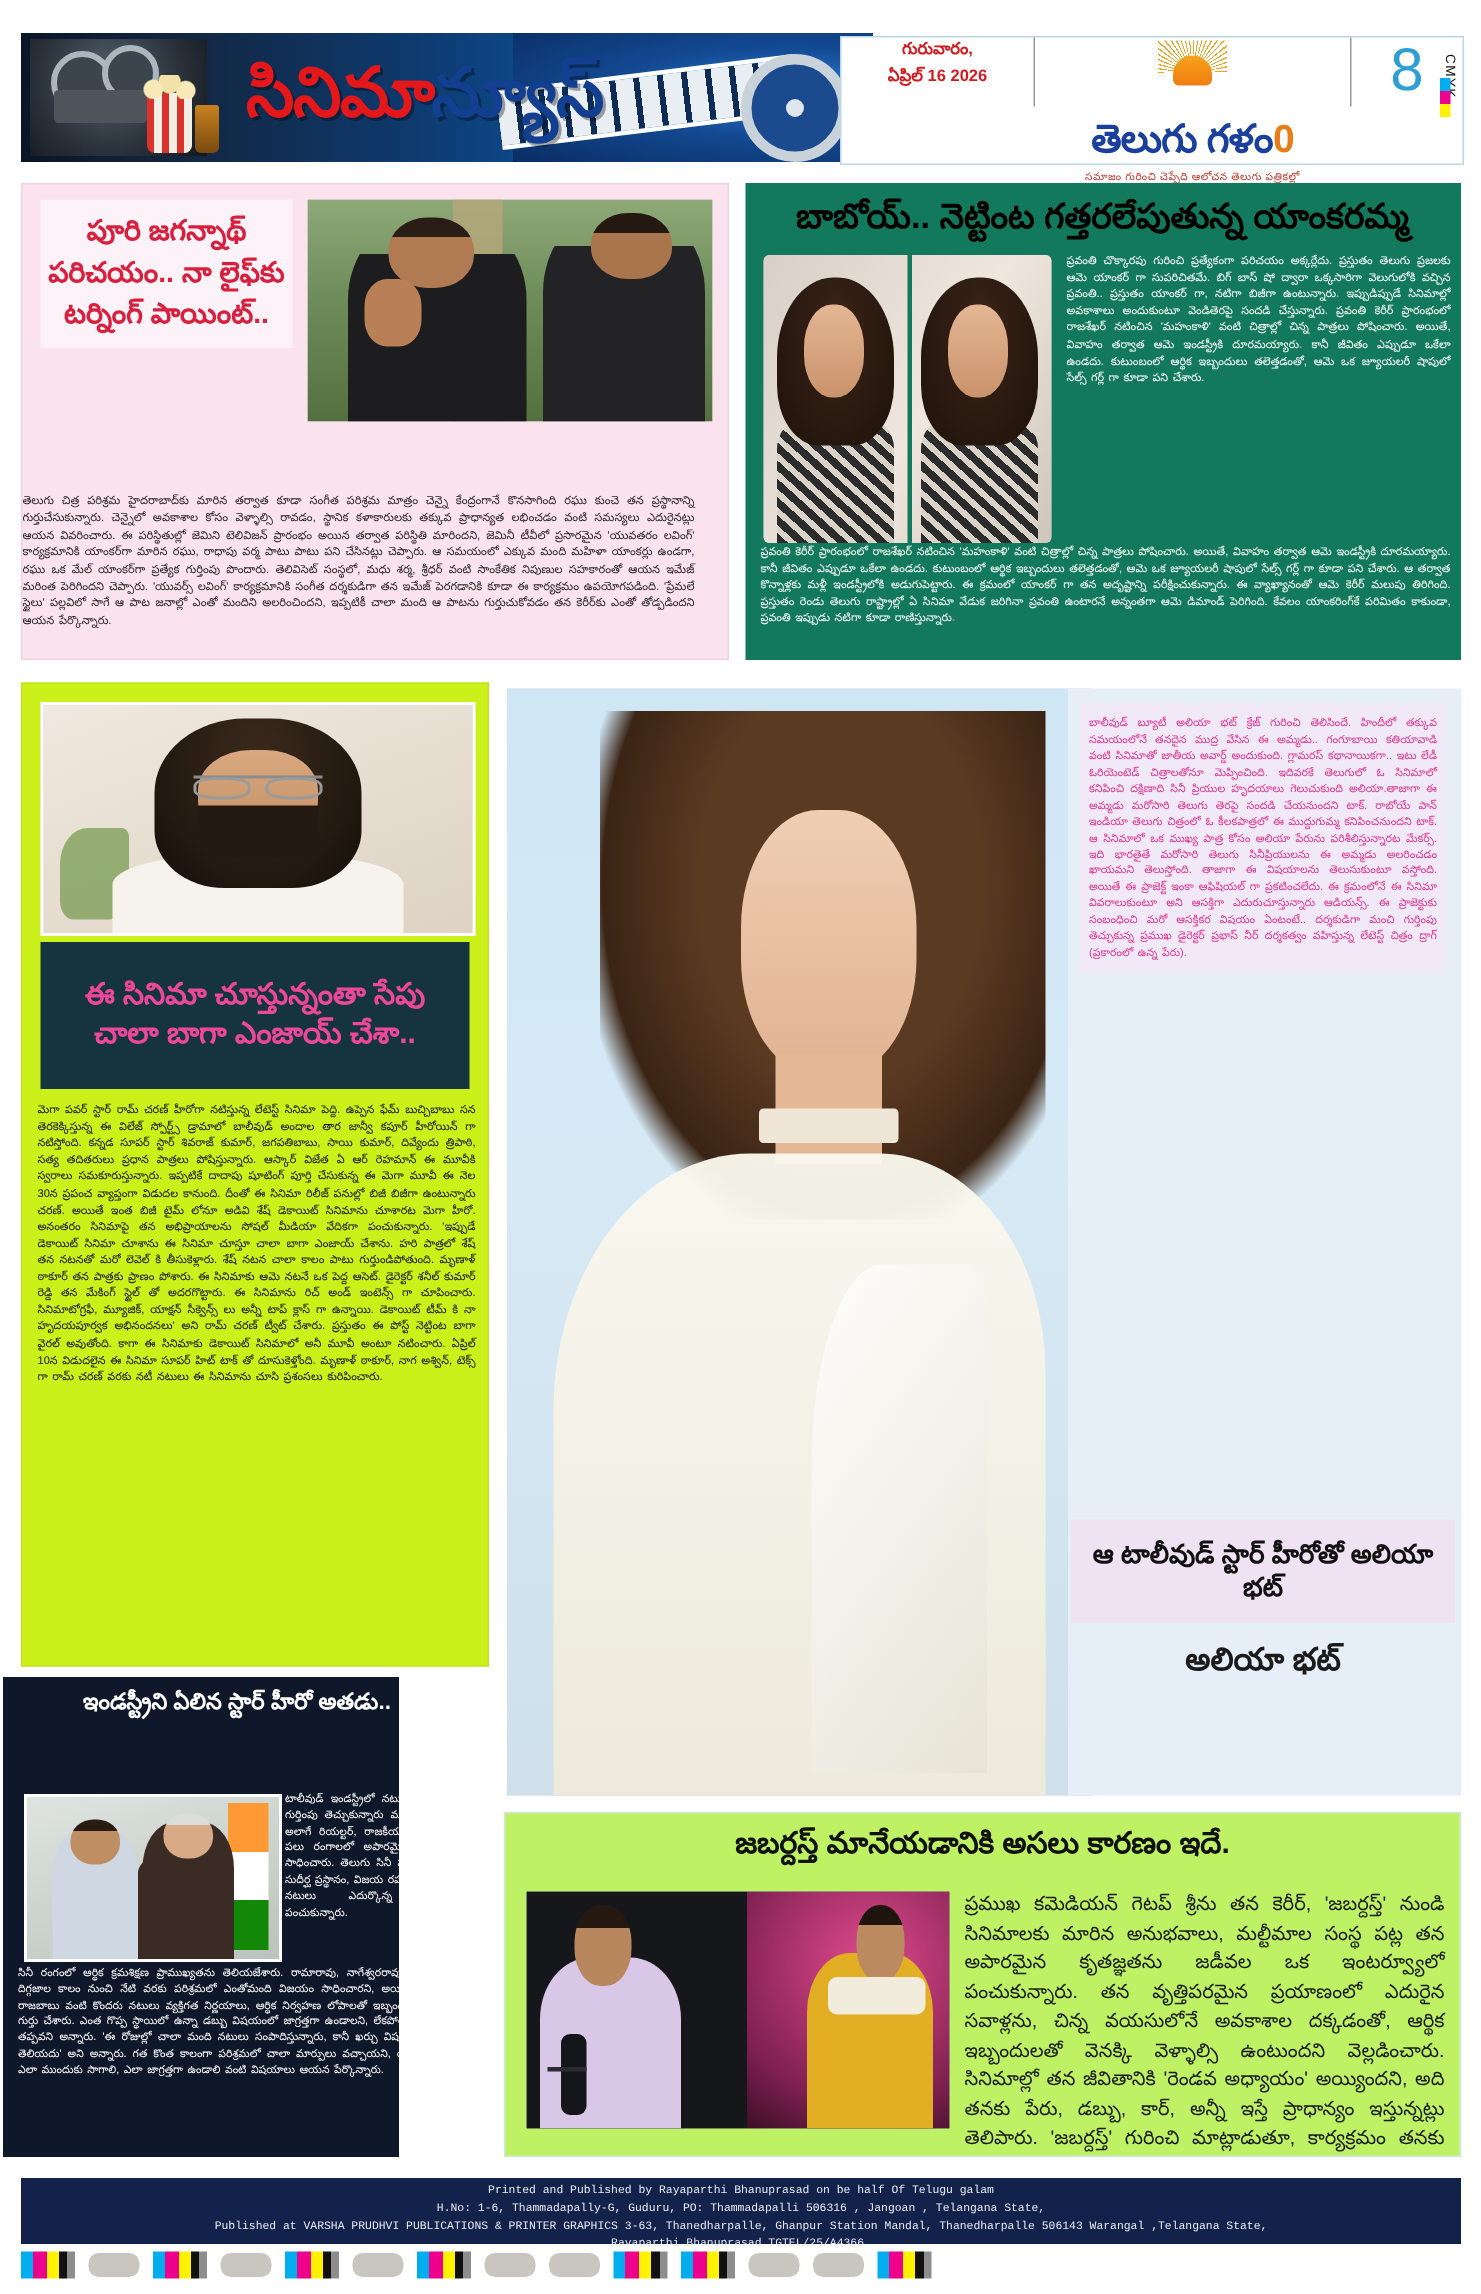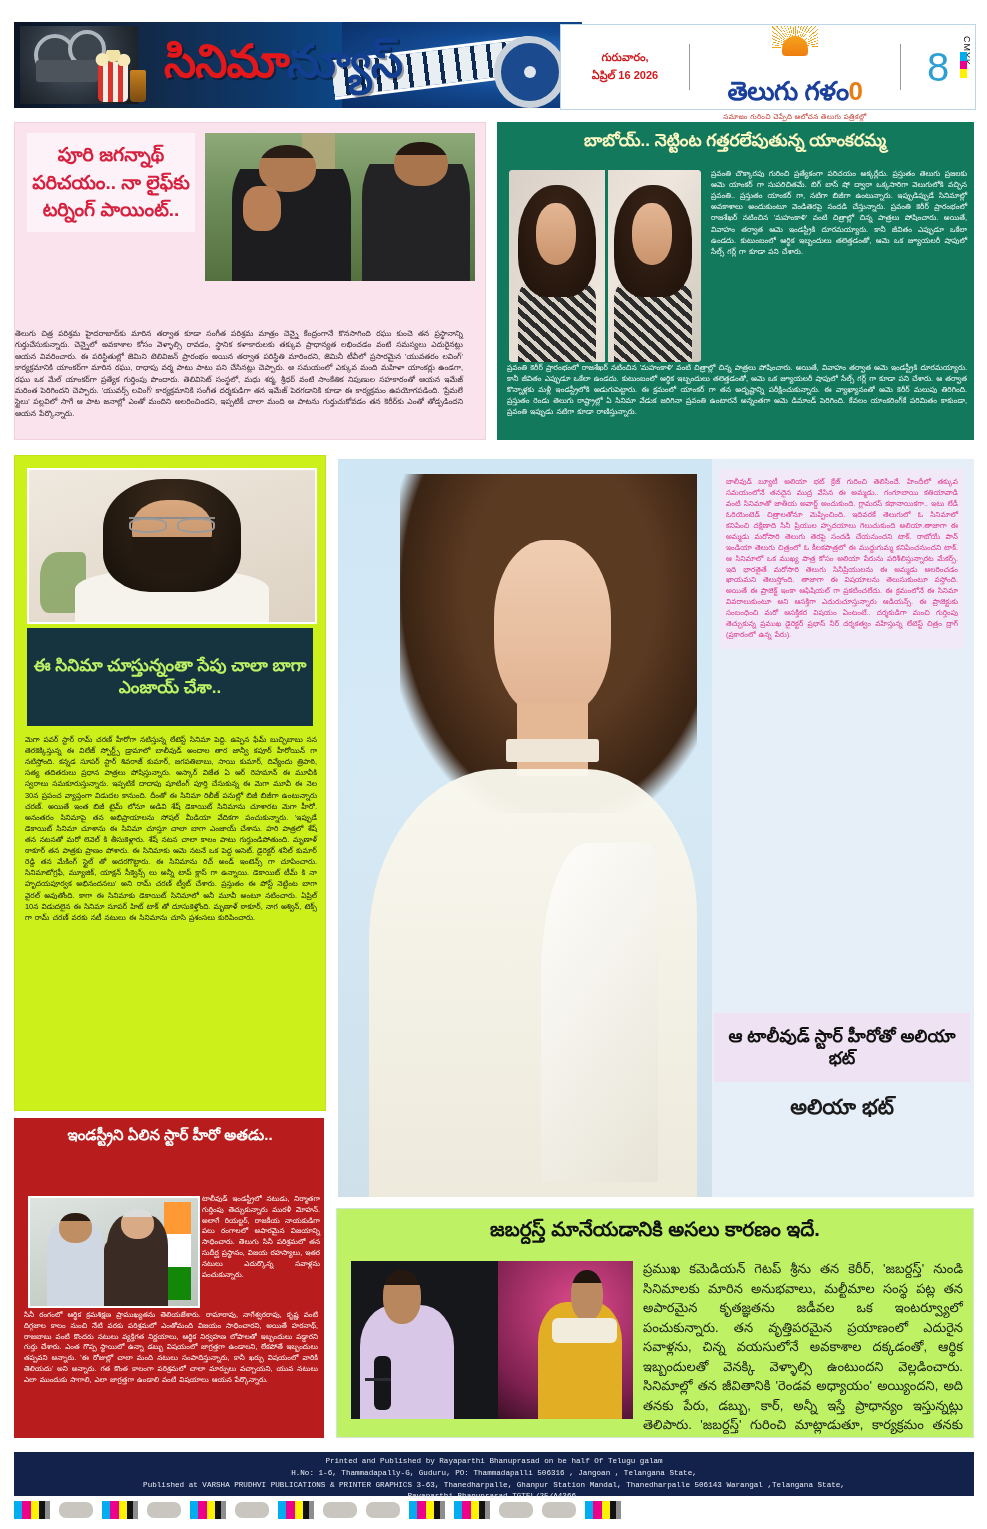--- a/index.html
+++ b/index.html
@@ -39,21 +39,21 @@
       border-radius:50%;background:#dfe6ec;}
   .rays{position:absolute;right:28px;top:0;width:120px;height:86px;
       background:repeating-conic-gradient(from 0deg at 60% 50%,rgba(255,255,255,.14) 0deg 3deg,transparent 3deg 9deg);}
   .mast-title{position:absolute;left:150px;top:12px;white-space:nowrap;
       font-size:46px;font-weight:bold;letter-spacing:-1px;
       text-shadow:2px 2px 0 rgba(0,0,0,.35);}
   .mast-title .t-red{color:#e4181b;}
   .mast-title .t-blue{color:#123f8f;}
 
   .mast-info{position:absolute;left:546px;top:2px;width:414px;height:84px;
-      border:1px solid #bcd6e6;background:#fff;display:flex;align-items:center;}
+      border:1px solid #bcd6e6;background:#fff;display:flex;}
   .mi-date{width:128px;text-align:center;color:#d11b1f;font-size:11px;line-height:1.6;font-weight:bold;}
   .mi-sep{width:1px;height:46px;background:#999;}
   .mi-brand{flex:1;text-align:center;position:relative;}
   .brand-sun{position:absolute;left:50%;top:2px;transform:translateX(-50%);width:46px;height:30px;}
   .brand-sun .sun-core{position:absolute;left:50%;top:10px;transform:translateX(-50%);
       width:26px;height:20px;border-radius:13px 13px 4px 4px;
       background:linear-gradient(180deg,#f7a21b,#ef7d10);}
   .brand-sun .sun-rays{position:absolute;left:0;top:0;width:46px;height:22px;
       background:repeating-conic-gradient(from 200deg at 50% 100%,#f3a51d 0deg 2deg,transparent 2deg 7deg);}
   .brand-name{position:relative;top:12px;font-size:26px;font-weight:bold;color:#1a3f9c;letter-spacing:-.5px;margin-top:40px;}
@@ -93,41 +93,41 @@
   .p1-man-b{position:absolute;right:2%;bottom:0;width:40%;height:94%;
       background:linear-gradient(180deg,transparent 0 16%,#232325 16% 100%);border-radius:38% 38% 0 0;}
   .p1-head-b{position:absolute;right:10%;top:6%;width:20%;height:30%;border-radius:46%;
       background:linear-gradient(180deg,#241811 0 30%,#a9754d 30% 100%);}
   .p1-crew{position:absolute;left:62%;bottom:4%;width:14%;height:38%;background:#cfd4d8;border-radius:30% 30% 0 0;}
   .p1-clap{position:absolute;left:70%;top:40%;width:16%;height:12%;
       background:repeating-linear-gradient(90deg,#e7e7e7 0 4px,#222 4px 8px);}
 
   
   #art2{left:497px;top:122px;width:477px;height:318px;background:#12795c;}
-  #art2 .hl{position:absolute;left:8px;top:8px;width:460px;font-size:17px;color:#fef9c3;}
+  #art2 .hl{position:absolute;left:8px;top:8px;width:460px;font-size:23px;color:#000000;}
   #art2 .photo{position:absolute;left:12px;top:48px;width:192px;height:192px;border-radius:4px;}
   #art2 .t1{position:absolute;left:214px;top:46px;width:256px;font-size:7.4px;color:#ffffff;}
   #art2 .t2{position:absolute;left:10px;top:240px;width:460px;font-size:7.4px;color:#ffffff;}
 
   .p2bg{position:absolute;inset:0;background:linear-gradient(120deg,#d8cfc6,#efe7dd 55%,#cfc6bb);}
   .p2-split{position:absolute;left:50%;top:0;width:3px;height:100%;background:#12795c;}
   .p2-f{position:absolute;bottom:0;width:46%;height:94%;}
   .p2-f.a{left:2%;}.p2-f.b{right:2%;}
   .p2-hair{position:absolute;left:6%;top:2%;width:88%;height:62%;border-radius:48% 48% 36% 36%;
       background:radial-gradient(ellipse at 50% 30%,#3a2418,#1e120a);}
   .p2-face{position:absolute;left:26%;top:12%;width:46%;height:34%;border-radius:46%;
       background:linear-gradient(180deg,#e4b693,#c9936c);}
   .p2-dress{position:absolute;left:6%;bottom:0;width:88%;height:46%;border-radius:24% 24% 0 0;
       background:repeating-linear-gradient(42deg,#2c2c2c 0 5px,#d9d2c6 5px 9px);}
 
   
   #art3{left:14px;top:455px;width:312px;height:656px;background:#ccf01a;border:1px solid #c2e417;}
   #art3 .photo{position:absolute;left:12px;top:12px;width:286px;height:152px;border:2px solid #fff;}
   #art3 .hl{position:absolute;left:12px;top:172px;width:286px;height:98px;
-      background:#153440;color:#bef264;font-size:17px;display:flex;align-items:center;justify-content:center;
+      background:#153440;color:#ec4899;font-size:20px;display:flex;align-items:center;justify-content:center;
       padding:4px 6px;box-sizing:border-box;}
   #art3 .t1{position:absolute;left:10px;top:278px;width:292px;font-size:7.4px;color:#111;}
 
   .p3bg{position:absolute;inset:0;background:linear-gradient(160deg,#f0e9df,#ddd2c3);}
   .p3-plant{position:absolute;left:4%;bottom:6%;width:16%;height:40%;background:#7fa05a;border-radius:40% 10% 30% 20%;opacity:.8;}
   .p3-shirt{position:absolute;left:16%;bottom:0;width:68%;height:34%;background:#f6f3ec;border-radius:38% 38% 0 0;}
   .p3-hair{position:absolute;left:26%;top:6%;width:48%;height:74%;border-radius:44% 44% 34% 34%;
       background:radial-gradient(ellipse at 50% 24%,#3b2a1d,#151009);}
   .p3-face{position:absolute;left:36%;top:20%;width:28%;height:40%;border-radius:44%;
       background:linear-gradient(180deg,#d9a87e,#c08f66);}
@@ -157,21 +157,21 @@
       background:linear-gradient(180deg,#f0cdb2,#e0b392);}
   .p4-neck{position:absolute;left:46%;top:33%;width:18%;height:10%;background:#e4b895;}
   .p4-choker{position:absolute;left:43%;top:38%;width:24%;height:3%;background:#efe6d8;border-radius:3px;}
   .p4-dress{position:absolute;left:8%;top:42%;width:84%;height:58%;
       background:linear-gradient(180deg,rgba(250,248,238,.96),rgba(238,234,220,.98));
       border-radius:40% 34% 0 0;}
   .p4-fold{position:absolute;left:52%;top:52%;width:30%;height:46%;
       background:linear-gradient(120deg,rgba(255,255,255,.8),rgba(226,222,208,.55));border-radius:40% 10% 0 0;}
 
   
-  #art5{left:14px;top:1118px;width:310px;height:320px;background:#b91c1c;}
+  #art5{left:2px;top:1118px;width:264px;height:320px;background:#0f172a;}
   #art5 .hl{position:absolute;left:8px;top:6px;width:296px;font-size:15px;color:#ffffff;line-height:1.5;}
   #art5 .photo{position:absolute;left:14px;top:78px;width:168px;height:108px;border:2px solid #fff;}
   #art5 .t1{position:absolute;left:188px;top:76px;width:118px;font-size:7.2px;color:#ffffff;}
   #art5 .t2{position:absolute;left:10px;top:192px;width:294px;font-size:7.2px;color:#ffffff;}
 
   .p5bg{position:absolute;inset:0;background:linear-gradient(160deg,#dfe4e0,#b9c3bb);}
   .p5-flag{position:absolute;right:4%;top:4%;width:16%;height:90%;
       background:linear-gradient(180deg,#ff9933 0 33%,#ffffff 33% 66%,#138808 66% 100%);}
   .p5-chair{position:absolute;right:22%;bottom:0;width:34%;height:62%;background:#3b2b22;border-radius:10px 10px 0 0;}
   .p5-m1{position:absolute;left:10%;bottom:0;width:34%;height:80%;background:#cfd7e2;border-radius:34% 34% 0 0;}

